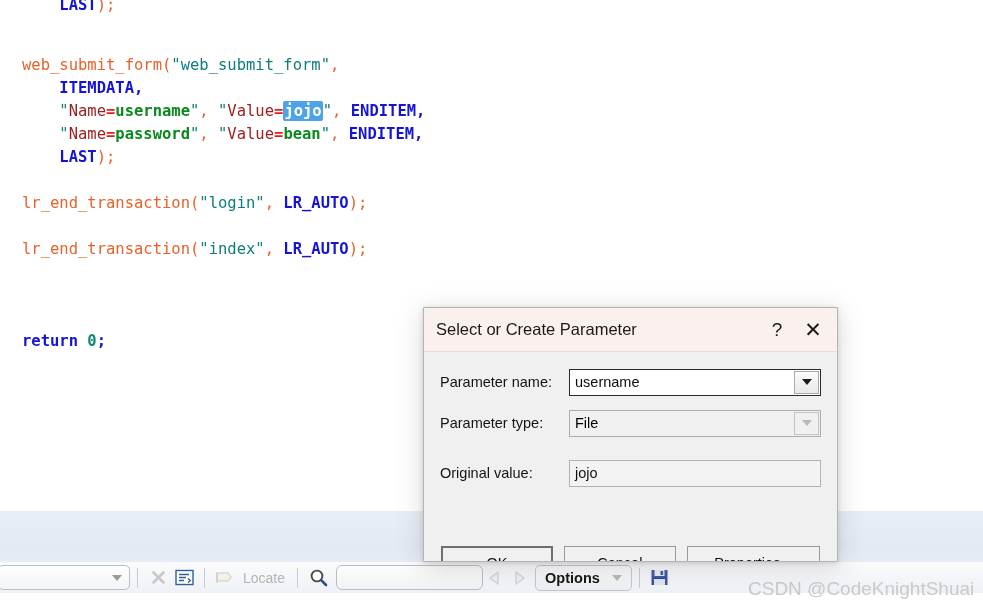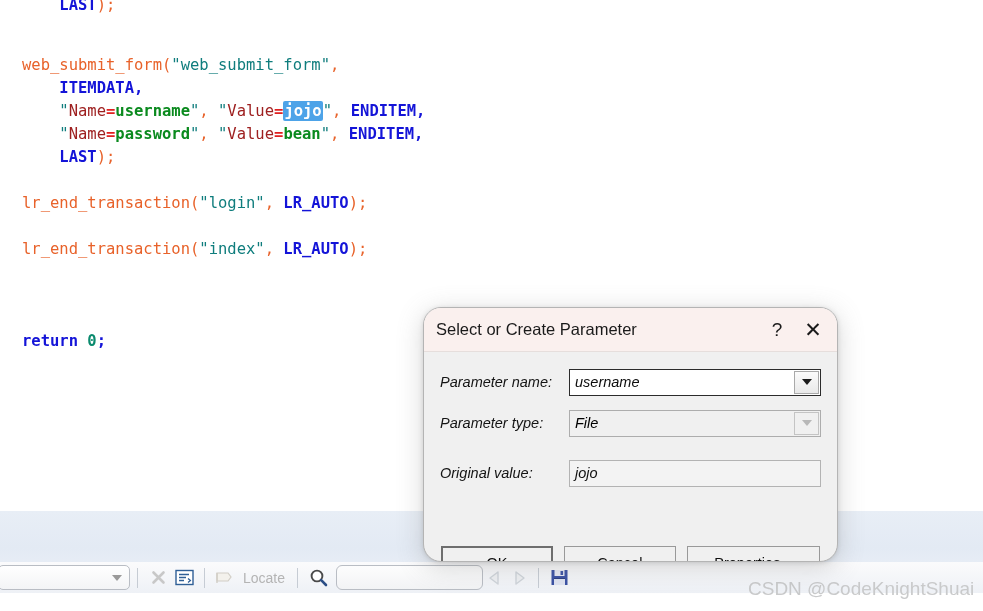--- a/index.html
+++ b/index.html
@@ -148,21 +148,21 @@
     pointer-events: none;
   }
 
   
   #dialog {
     position: absolute;
     left: 423px; top: 307px;
     width: 415px; height: 255px;
     background: #f0f0f0;
     border: 1px solid #b4b4b4;
-    border-radius: 18px;
+    border-radius: 1px;
     box-shadow: 0 5px 26px rgba(120,120,120,0.30), 0 1px 4px rgba(120,120,120,0.25);
     overflow: hidden;
     font-family: "Liberation Sans", sans-serif;
   }
   #dialog-titlebar {
     position: relative;
     height: 44px;
     background: #faf0ee;
     border-bottom: 1px solid #e6dedc;
     display: flex; align-items: center;
@@ -179,21 +179,21 @@
     font-size: 19px; color: #1a1a1a;
   }
   #help-btn { font-size: 19px; }
   #close-btn { font-size: 21px; margin-right: 6px; }
 
   #dialog-body { position: relative; padding: 0; }
   .row {
     position: absolute;
     left: 16px; right: 16px;
     height: 16px;
-    display: flex; align-items: center; font-style: italic;
+    display: flex; align-items: center;
   }
   .row-label {
     width: 129px;
     font-size: 14.5px;
     color: #141414;
     text-align: left;
   }
   .field {
     flex: 1 1 auto;
     height: 27px;
@@ -339,20 +339,24 @@
         <svg width="20" height="16" viewBox="0 0 20 16" aria-hidden="true">
           <path d="M13 2 L5 8 L13 14 Z" fill="#eef0f3" stroke="#cfd4da" stroke-width="1.4" stroke-linejoin="round"></path>
         </svg>
       </div>
       <div class="nav-arrow">
         <svg width="20" height="16" viewBox="0 0 20 16" aria-hidden="true">
           <path d="M7 2 L15 8 L7 14 Z" fill="#eef0f3" stroke="#cfd4da" stroke-width="1.4" stroke-linejoin="round"></path>
         </svg>
       </div>
 
+      <div class="tb-options">
+        <span class="lbl">Options</span>
+        <span class="tri-down light"></span>
+      </div>
 
       <span class="tb-sep"></span>
 
       <div class="tb-icon">
         <svg width="19" height="19" viewBox="0 0 19 19" aria-hidden="true">
           <rect x="1.5" y="2" width="16" height="15" fill="#3b52a4"></rect>
           <rect x="4.5" y="2" width="10" height="6" fill="#e8eaf4"></rect>
           <rect x="10.5" y="3" width="2.6" height="4" fill="#3b52a4"></rect>
           <rect x="4" y="10.5" width="11" height="6.5" fill="#dfe4f2"></rect>
           <path d="M4 10.5 H15" stroke="#2c3f82" stroke-width="1"></path>

